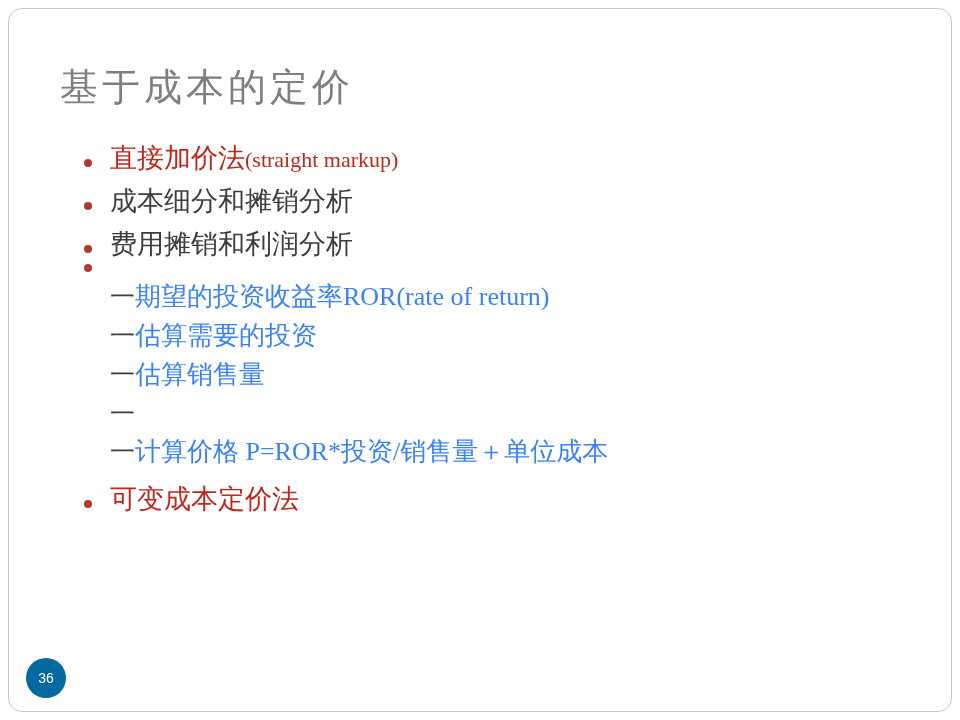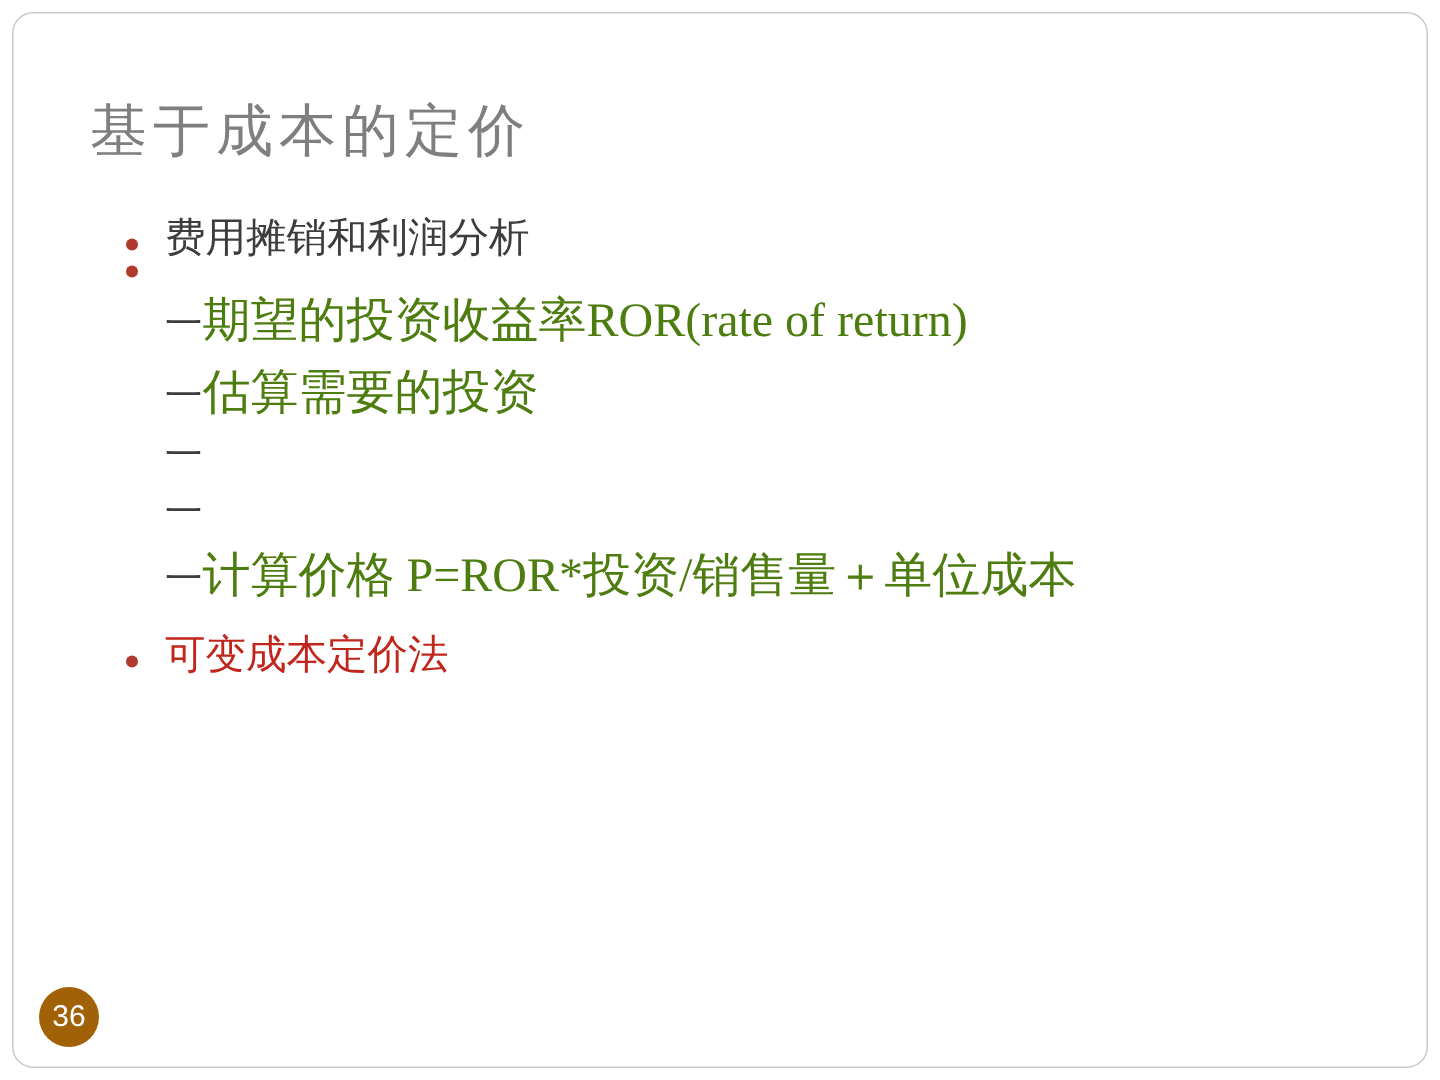--- a/index.html
+++ b/index.html
@@ -86,36 +86,36 @@
     margin: 0 0 4px 0;
     padding-left: 26px;
   }
   .sub-dash {
     flex: 0 0 22px;
     font-size: 25px;
     color: #3d3d3d;
     line-height: 1.34;
   }
   .sub-text {
-    font-size: 32px;
+    font-size: 26px;
     line-height: 1.36;
-    color: #4d7c0f;
+    color: #3b82f6;
     white-space: nowrap;
   }
   .page-number {
     position: absolute;
     left: 26px;
     bottom: 22px;
     width: 40px;
     height: 40px;
     border-radius: 50%;
-    background: #a16207;
+    background: #0369a1;
     color: #ffffff;
     font-family: "Liberation Sans", sans-serif;
-    font-size: 20px;
+    font-size: 14px;
     display: flex;
     align-items: center;
     justify-content: center;
   }
   .watermark {
     position: absolute;
     right: 34px;
     bottom: 22px;
     display: flex;
     align-items: center;
@@ -143,21 +143,29 @@
 </head>
 <body>
 
 <div class="slide">
   <div class="slide-frame"></div>
 
   <div class="title">基于成本的定价</div>
 
   <div class="body-list">
 
-
+    <div class="bullet-row">
+      <span class="bullet-dot"></span>
+      <span class="bullet-text red"><span>直接加价法</span><span class="latin">(straight markup)</span></span>
+    </div>
+
+    <div class="bullet-row">
+      <span class="bullet-dot"></span>
+      <span class="bullet-text">成本细分和摊销分析</span>
+    </div>
 
     <div class="bullet-row">
       <span class="bullet-dot"></span>
       <span class="bullet-text">费用摊销和利润分析</span>
     </div>
 
     <div class="bullet-row">
       <span class="bullet-dot"></span>
     </div>
 
@@ -167,20 +175,21 @@
       <span class="sub-text">期望的投资收益率ROR(rate of return)</span>
     </div>
 
     <div class="sub-row">
       <span class="sub-dash">一</span>
       <span class="sub-text">估算需要的投资</span>
     </div>
 
     <div class="sub-row">
       <span class="sub-dash">一</span>
+      <span class="sub-text">估算销售量</span>
     </div>
 
     <div class="sub-row">
       <span class="sub-dash">一</span>
     </div>
 
     <div class="sub-row">
       <span class="sub-dash">一</span>
       <span class="sub-text">计算价格 P=ROR*投资/销售量＋单位成本</span>
     </div>

